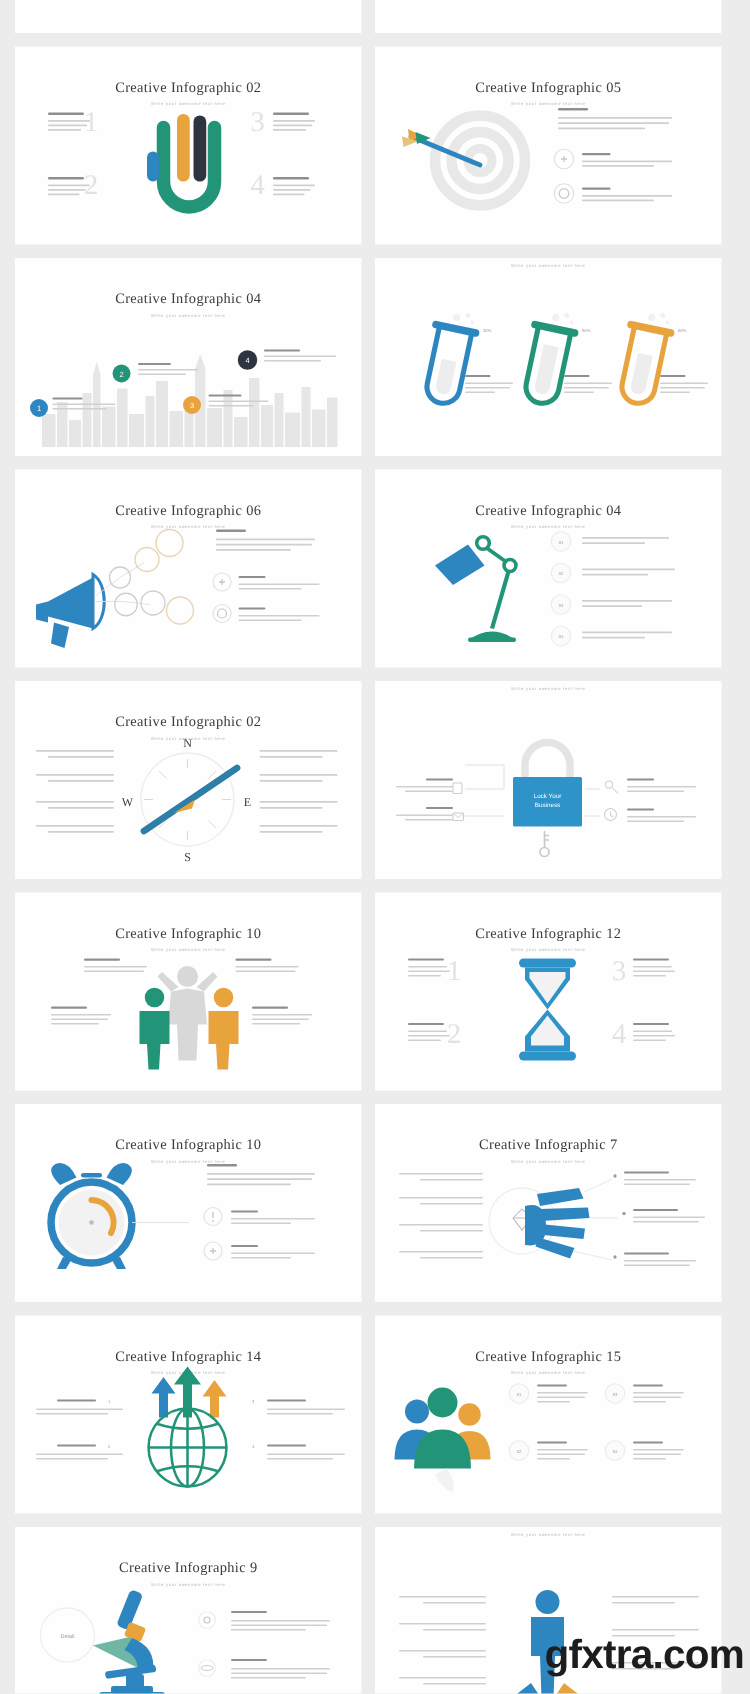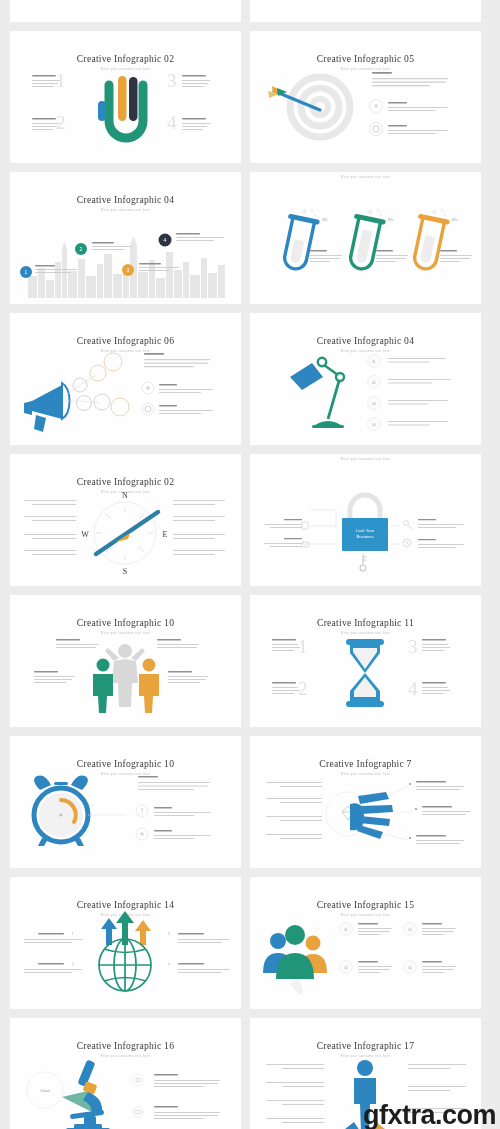--- a/index.html
+++ b/index.html
@@ -32,21 +32,21 @@
     text-align:center;font-size:2.7px;color:#b6b6b6;
     letter-spacing:.5px;margin-top:4px;
   }
   .stage{position:absolute;left:0;right:0;top:32px;bottom:6px;}
   svg{display:block;}
   .lorem2{fill:#cfcfcf;}
   .hd{fill:#8f8f8f;}
   .bignum{fill:#e2e2e2;font-family:"Liberation Serif",serif;}
   .num-lbl{font-size:2.8px;fill:#9b9b9b;}
   .wm{
-    position:absolute;right:4px;bottom:0;
+    position:absolute;right:4px;bottom:12px;
     font-family:"Liberation Sans",sans-serif;
     font-weight:bold;font-size:27px;color:#1d1d1d;
     letter-spacing:-.5px;line-height:1;margin-top:42px;
   }
 </style>
 </head>
 <body>
 
 <div class="grid">
 
@@ -494,21 +494,21 @@
             <rect class="hd" x="158" y="44" width="24" height="1.5" rx=".7"></rect>
           <rect class="lorem2" x="158" y="49" width="40" height="1" rx=".5"></rect>
             <rect class="lorem2" x="158" y="52" width="38" height="1" rx=".5"></rect>
           <rect class="lorem2" x="158" y="55" width="32" height="1" rx=".5"></rect>
           </g>
       </svg>
     </div>
   </div>
 
   <div class="card">
-    <div class="ttl">Creative Infographic 11</div>
+    <div class="ttl">Creative Infographic 12</div>
     <div class="sub">Write your awesome text here</div>
     <div class="stage">
       <svg viewBox="0 0 231 94" width="231" height="94">
         <g>
           <rect x="96" y="12" width="38" height="6" rx="3" fill="#2e93c8"></rect>
           <rect x="96" y="74" width="38" height="6" rx="3" fill="#2e93c8"></rect>
           <path d="M100 18 h30 v8 l-15 20 -15 -20 z" fill="#2e93c8"></path>
           <path d="M100 74 h30 v-10 l-15 -18 -15 18 z" fill="#2e93c8"></path>
           <path d="M103 21 h24 v4 l-12 17 -12 -17 z" fill="#f2f2f2"></path>
           <path d="M104 70 h22 v-6 l-11 -14 -11 14 z" fill="#f2f2f2"></path>
@@ -745,21 +745,21 @@
           <rect class="hd" x="172" y="52" width="20" height="1.4" rx=".7"></rect>
           <rect class="lorem2" x="172" y="57" width="34" height="1" rx=".5"></rect>
             <rect class="lorem2" x="172" y="60" width="32" height="1" rx=".5"></rect>
           <rect class="lorem2" x="172" y="63" width="22" height="1" rx=".5"></rect>
         </g>
       </svg>
     </div>
   </div>
 
   <div class="card">
-    <div class="ttl">Creative Infographic 16</div>
+    <div class="ttl">Creative Infographic 9</div>
     <div class="sub">Write your awesome text here</div>
     <div class="stage">
       <svg viewBox="0 0 231 94" width="231" height="94">
         <circle cx="35" cy="40" r="18" fill="none" stroke="#efefef" stroke-width=".9"></circle>
         <text x="35" y="42" text-anchor="middle" font-size="3.6" fill="#9b9b9b">Detail</text>
         <path d="M52 47 L82 40 L82 62 z" fill="#3f9e85" opacity=".75"></path>
         <g fill="#2e86c1">
           <rect x="72" y="10" width="9" height="26" rx="3" transform="rotate(22 76 23)"></rect>
           <rect x="74" y="33" width="12" height="10" rx="2" transform="rotate(22 80 38)" fill="#e8a33d"></rect>
           <path d="M78 42 q16 6 14 22 l-10 0 q0 -10 -9 -14 z"></path>
@@ -782,21 +782,20 @@
           <rect class="hd" x="144" y="56" width="24" height="1.4" rx=".7"></rect>
           <rect class="lorem2" x="144" y="62" width="66" height="1" rx=".5"></rect>
           <rect class="lorem2" x="144" y="65" width="64" height="1" rx=".5"></rect>
           <rect class="lorem2" x="144" y="68" width="50" height="1" rx=".5"></rect>
         </g>
       </svg>
     </div>
   </div>
 
   <div class="card">
-    <div class="ttl">Creative Infographic 17</div>
     <div class="sub">Write your awesome text here</div>
     <div class="stage">
       <svg viewBox="0 0 231 94" width="231" height="94">
         <g fill="#2e86c1">
           <circle cx="115" cy="18" r="8"></circle>
           <path d="M104 28 h22 v26 h-6 l-1 28 h-8 l-1 -28 h-6 z"></path>
         </g>
         <path d="M104 72 l-18 14 6 2 -4 5 10 -2 -2 6 14 -16 z" fill="#2e86c1"></path>
         <path d="M126 72 l18 14 -6 2 4 5 -10 -2 2 6 -14 -16 z" fill="#e8a33d"></path>
         <g>

